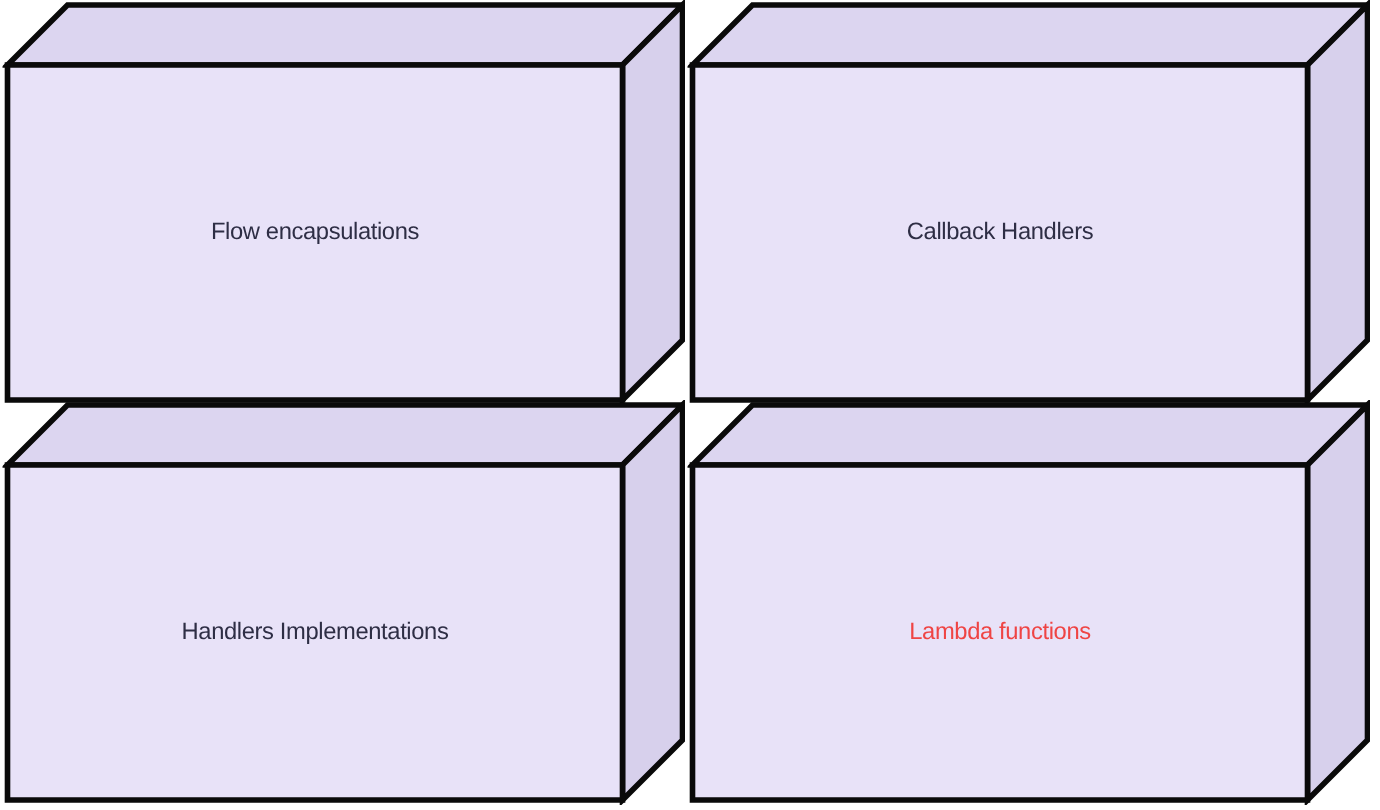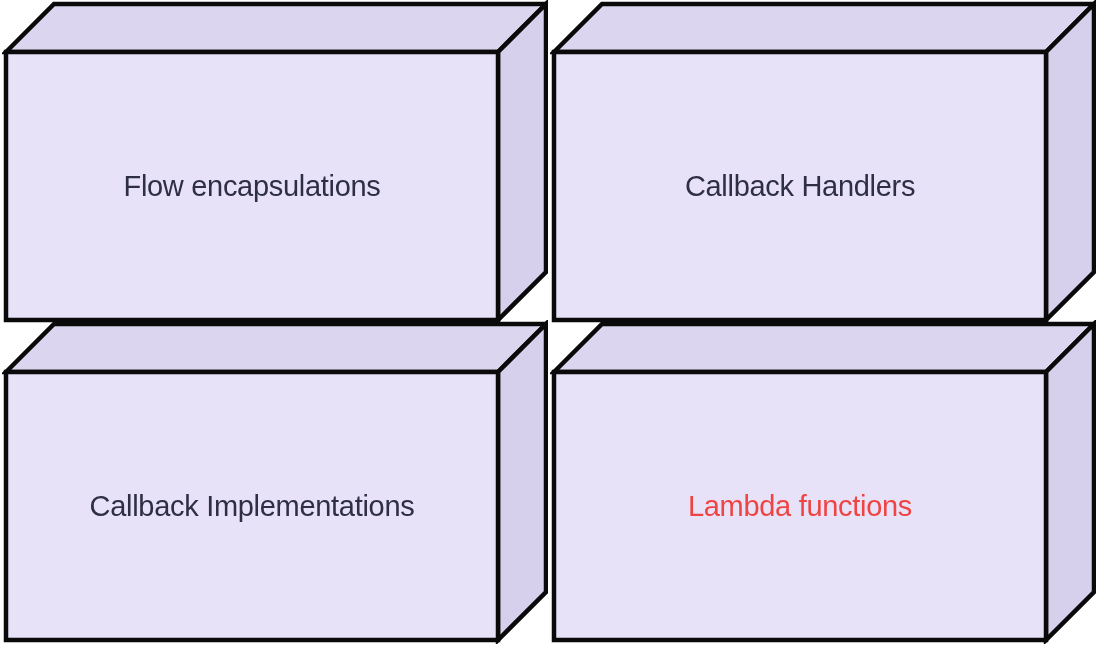--- a/index.html
+++ b/index.html
@@ -35,21 +35,21 @@
   .label {
     position: absolute;
     left: 4px;
     top: 52px;
     width: 492px;
     height: 268px;
     display: flex;
     align-items: center;
     justify-content: center;
     text-align: center;
-    font-size: 29px;
+    font-size: 19px;
     font-weight: 400;
     letter-spacing: -0.3px;
     user-select: none;
   }
   .box-tl { left: 2px;   top: 0px;   }
   .box-tr { left: 550px; top: 0px;   }
   .box-bl { left: 2px;   top: 320px; }
   .box-br { left: 550px; top: 320px; }
 </style>
 </head>
@@ -74,21 +74,21 @@
     </svg>
     <div class="label" style="color: rgb(46, 46, 69);">Callback Handlers</div>
   </div>
 
   <div class="box box-bl">
     <svg width="546" height="324" viewBox="0 0 546 324">
       <polygon class="face" points="4,52 52,4 544,4 496,52" fill="#dcd5f0" style="stroke: rgb(10, 10, 10);"></polygon>
       <polygon class="face" points="496,52 544,4 544,272 496,320" fill="#d7d0ec" style="stroke: rgb(10, 10, 10);"></polygon>
       <polygon class="face" points="4,52 496,52 496,320 4,320" fill="#e8e2f8" style="stroke: rgb(10, 10, 10);"></polygon>
     </svg>
-    <div class="label" style="color: rgb(46, 46, 69);">Callback Implementations</div>
+    <div class="label" style="color: rgb(46, 46, 69);">Handlers Implementations</div>
   </div>
 
   <div class="box box-br">
     <svg width="546" height="324" viewBox="0 0 546 324">
       <polygon class="face" points="4,52 52,4 544,4 496,52" fill="#dcd5f0" style="stroke: rgb(10, 10, 10);"></polygon>
       <polygon class="face" points="496,52 544,4 544,272 496,320" fill="#d7d0ec" style="stroke: rgb(10, 10, 10);"></polygon>
       <polygon class="face" points="4,52 496,52 496,320 4,320" fill="#e8e2f8" style="stroke: rgb(10, 10, 10);"></polygon>
     </svg>
     <div class="label" style="color: #ef4444;">Lambda functions</div>
   </div>

